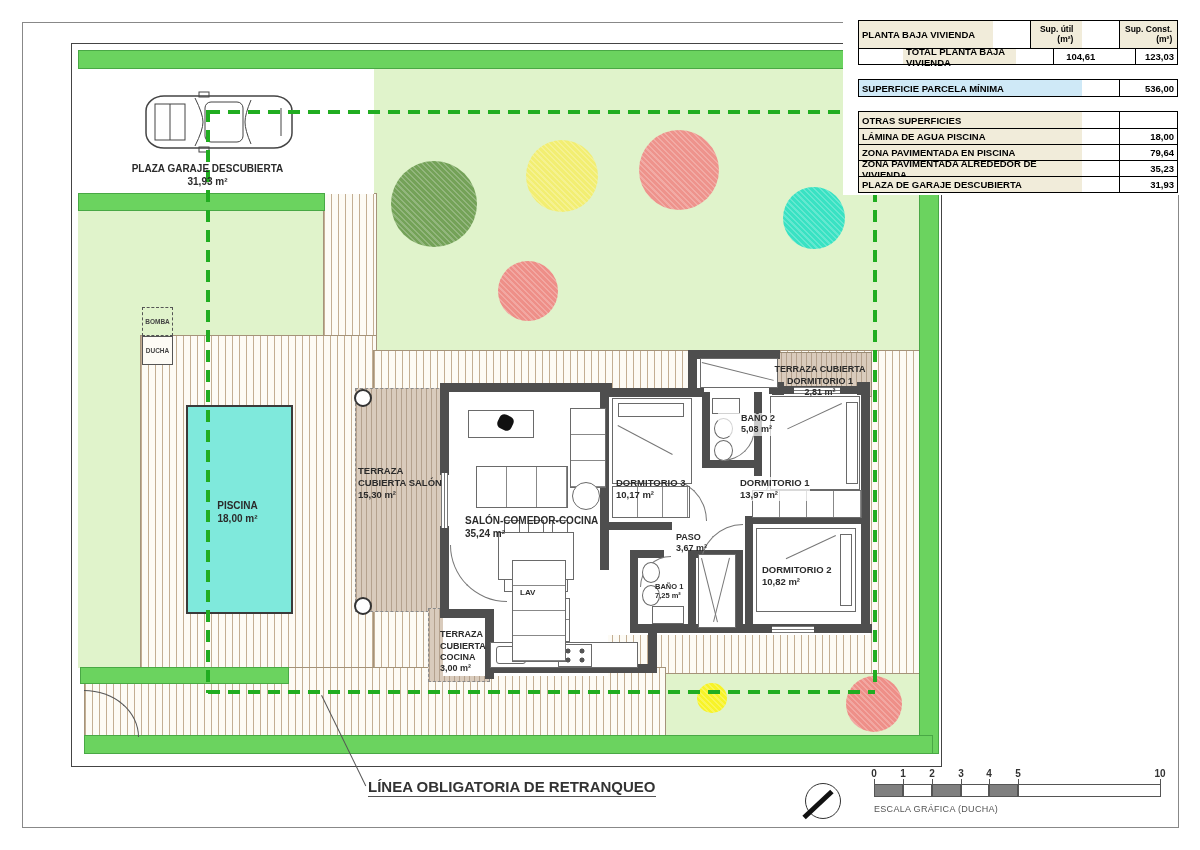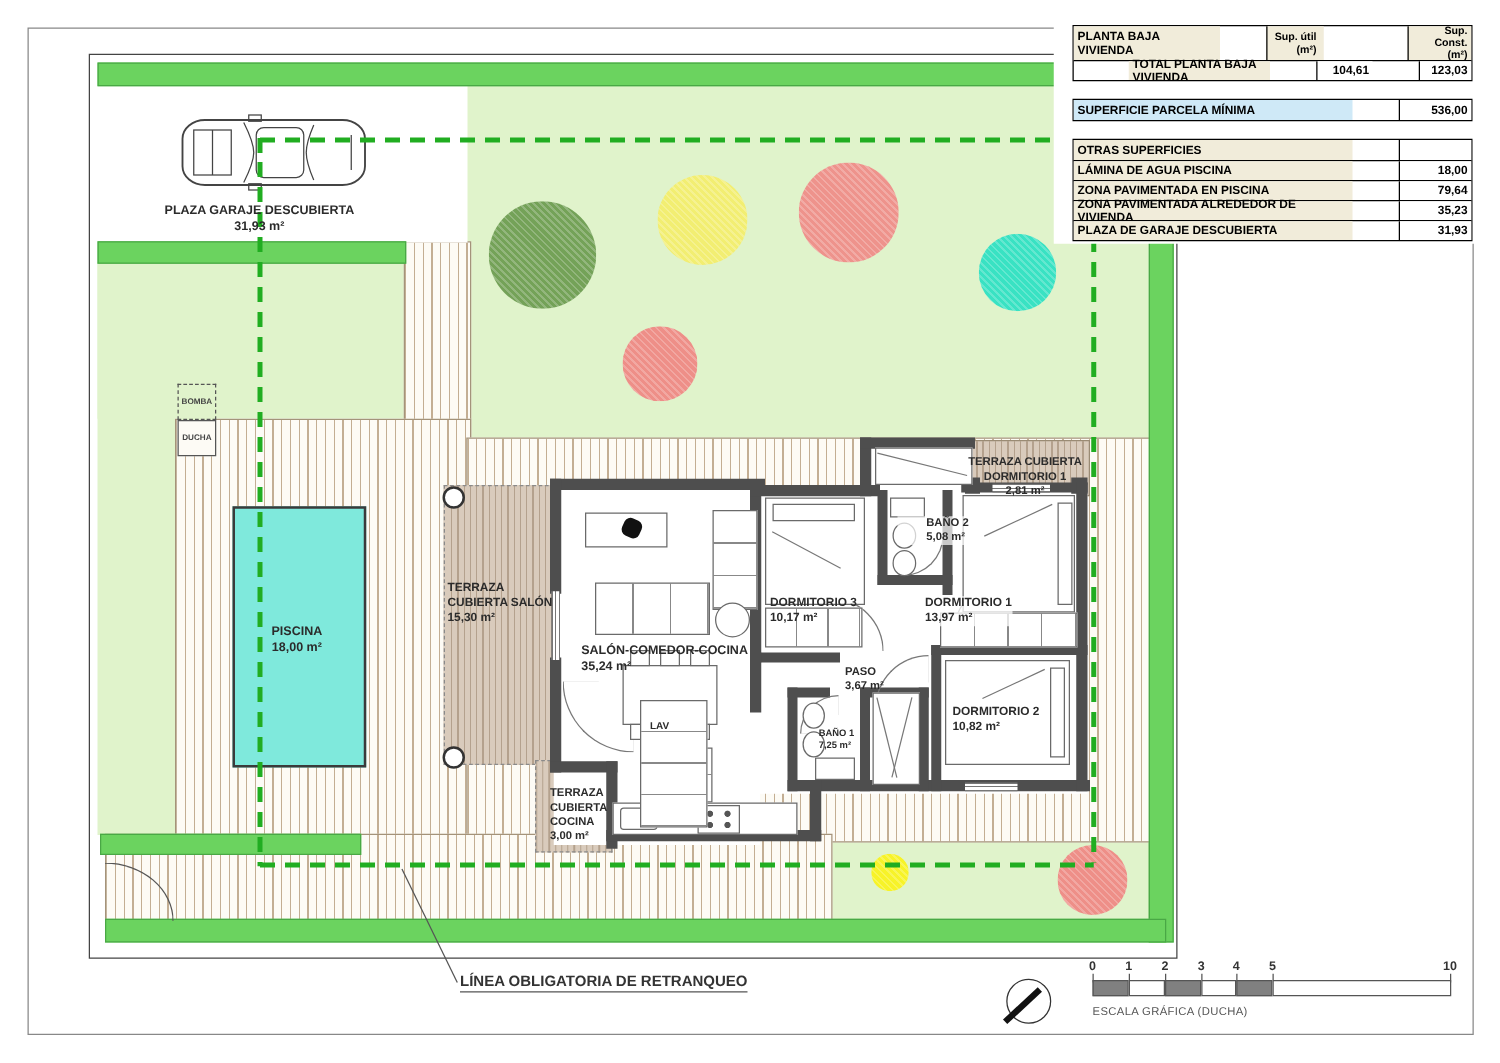--- a/index.html
+++ b/index.html
@@ -49,21 +49,21 @@
   .cblue{background:#cfe9f7;}
   .hdr2{font-size:8.5px;line-height:1.15;text-align:right;justify-content:center;white-space:pre-line;}
   
   .sb-seg{position:absolute;height:13px;border:1px solid #555;box-sizing:border-box;z-index:5;}
   .sb-tick{position:absolute;width:1px;height:7px;background:#555;z-index:5;}
   .sb-num{position:absolute;transform:translateX(-50%);font-size:10px;font-weight:bold;color:#333;z-index:5;}
   .sb-caption{position:absolute;font-size:9px;color:#555;z-index:5;letter-spacing:.3px;}
   .north-circle{position:absolute;left:805px;top:783px;width:34px;height:34px;border:1px solid #333;border-radius:50%;z-index:5;}
   .north-needle{position:absolute;left:799px;top:802px;width:38px;height:5px;background:#111;transform:rotate(-43deg);z-index:6;}
   .leader{position:absolute;width:101px;height:1px;background:#555;transform:rotate(64deg);transform-origin:0 0;z-index:41;}
-  .retr{position:absolute;left:368px;top:778px;font-size:12px;color:#333;border-bottom:1px solid #555;padding-bottom:1px;z-index:41;font-weight:600;}
+  .retr{position:absolute;left:368px;top:778px;font-size:15px;color:#333;border-bottom:1px solid #555;padding-bottom:1px;z-index:41;font-weight:600;}
 </style>
 </head>
 <body>
 
 <div class="page">
 
   <div class="sheet-border"></div>
   <div class="parcel"></div>
 
   <div class="lawn" style="left:373px;top:68px;width:546px;height:292px;"></div>
@@ -251,21 +251,21 @@
     <div>5,08 m²</div>
   </div>
   <div class="lbl" style="left:655px;top:582px;font-size:7.5px;">
     <div>BAÑO 1</div>
     <div>7,25 m²</div>
   </div>
   <div class="lbl" style="left:676px;top:532px;font-size:9px;">
     <div>PASO</div>
     <div>3,67 m²</div>
   </div>
-  <div class="lbl" style="left:520px;top:576px;font-size:8px;">
+  <div class="lbl" style="left:520px;top:588px;font-size:8px;">
     <span>LAV</span>
   </div>
   <div class="lbl pre" style="left:440px;top:618px;font-size:9px;">
     <span>TERRAZA
 CUBIERTA
 COCINA</span>
     <div>3,00 m²</div>
   </div>
   <div class="lbl pre ctr" style="left:768px;top:353px;width:104px;font-size:9px;">
     <span>TERRAZA CUBIERTA
@@ -276,21 +276,21 @@
   <div class="leader" style="left:322px;top:695px;"></div>
   <div class="retr">LÍNEA OBLIGATORIA DE RETRANQUEO</div>
 
   <div class="tbl-backing"></div>
   <div class="tbl">
     <div class="sect" style="top:0;">
       <div class="trow" style="height:27px;">
         <div class="tc cl" style="width:185px;">PLANTA BAJA VIVIENDA</div>
         <div class="tc cl hdr2" style="width:70px;">Sup. útil
 (m²)</div>
-        <div class="tc cl hdr2" style="width:78px;margin-left:30px;">Sup. Const.
+        <div class="tc cl hdr2" style="width:78px;">Sup. Const.
 (m²)</div>
       </div>
       <div class="trow" style="height:15px;padding-left:44px;">
         <div class="tc cl" style="width:185px;">TOTAL PLANTA BAJA VIVIENDA</div>
         <div class="tc cv" style="width:70px;">104,61</div>
         <div class="tc cv" style="width:65px;">123,03</div>
       </div>
     </div>
     <div class="sect" style="top:59px;">
       <div class="trow" style="height:16px;">

